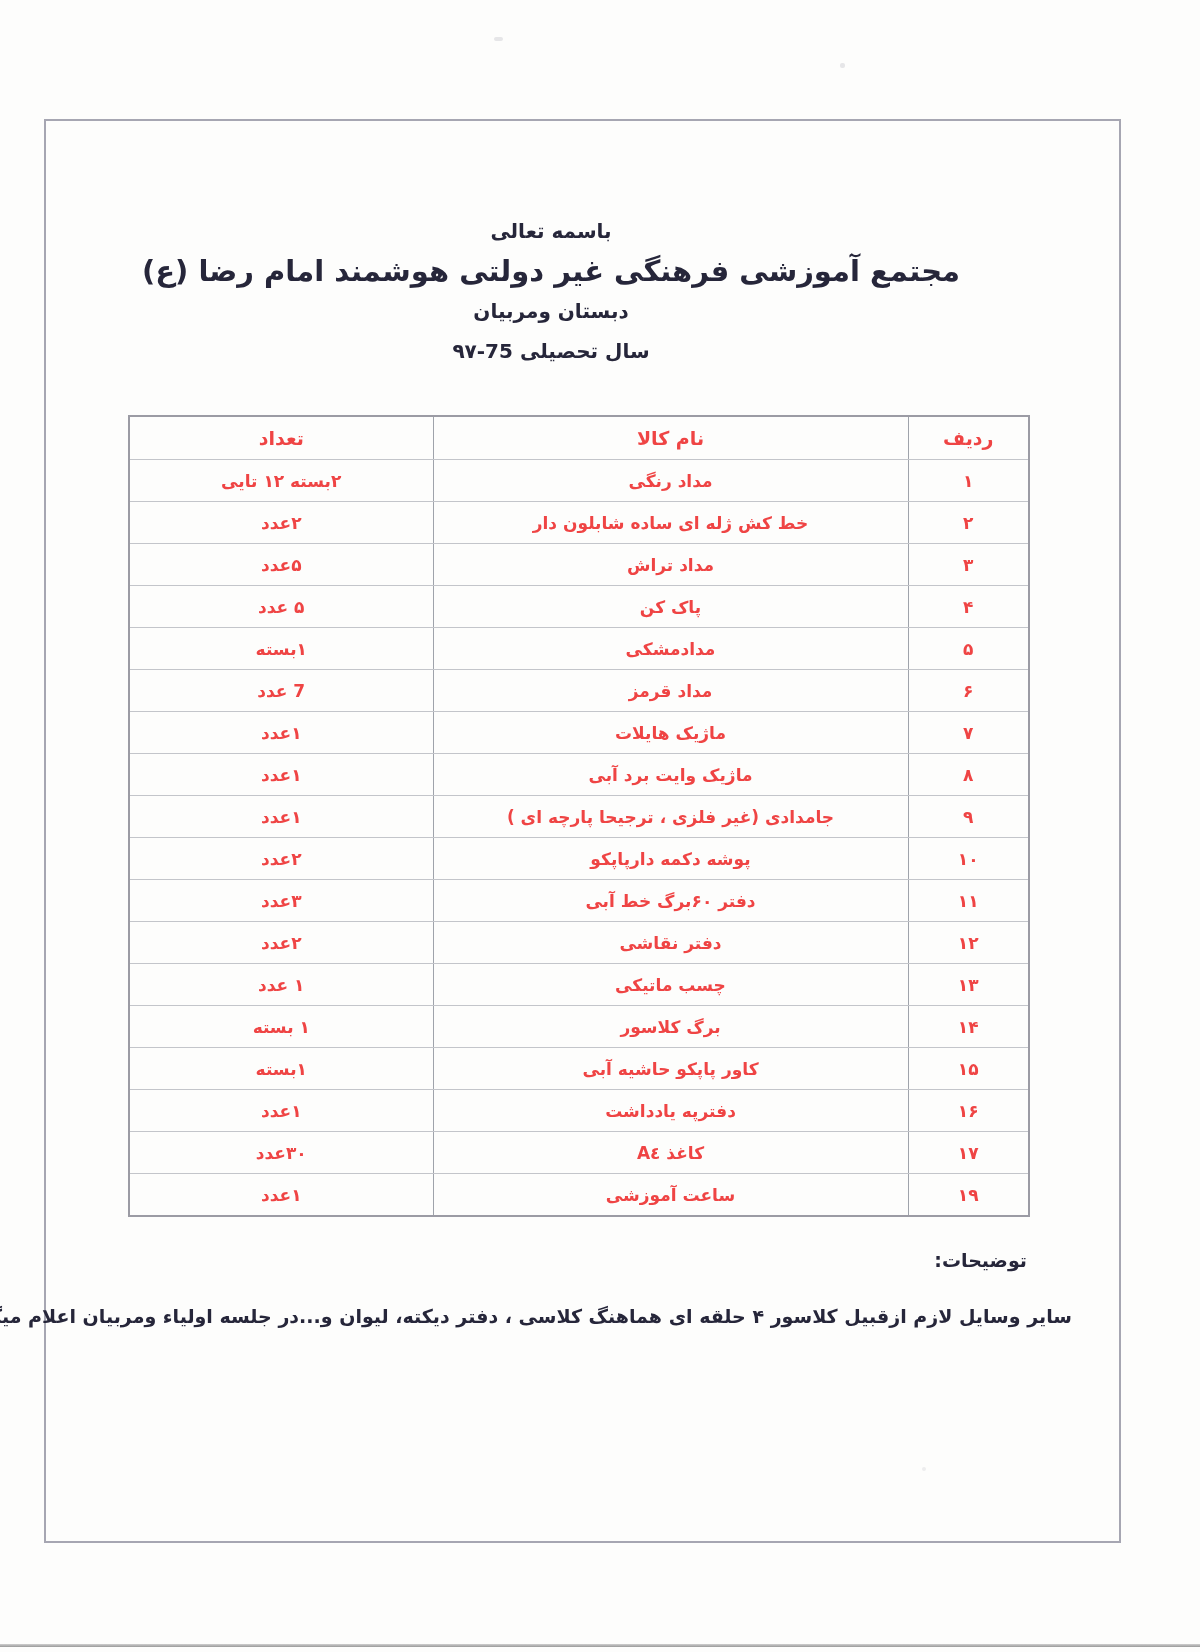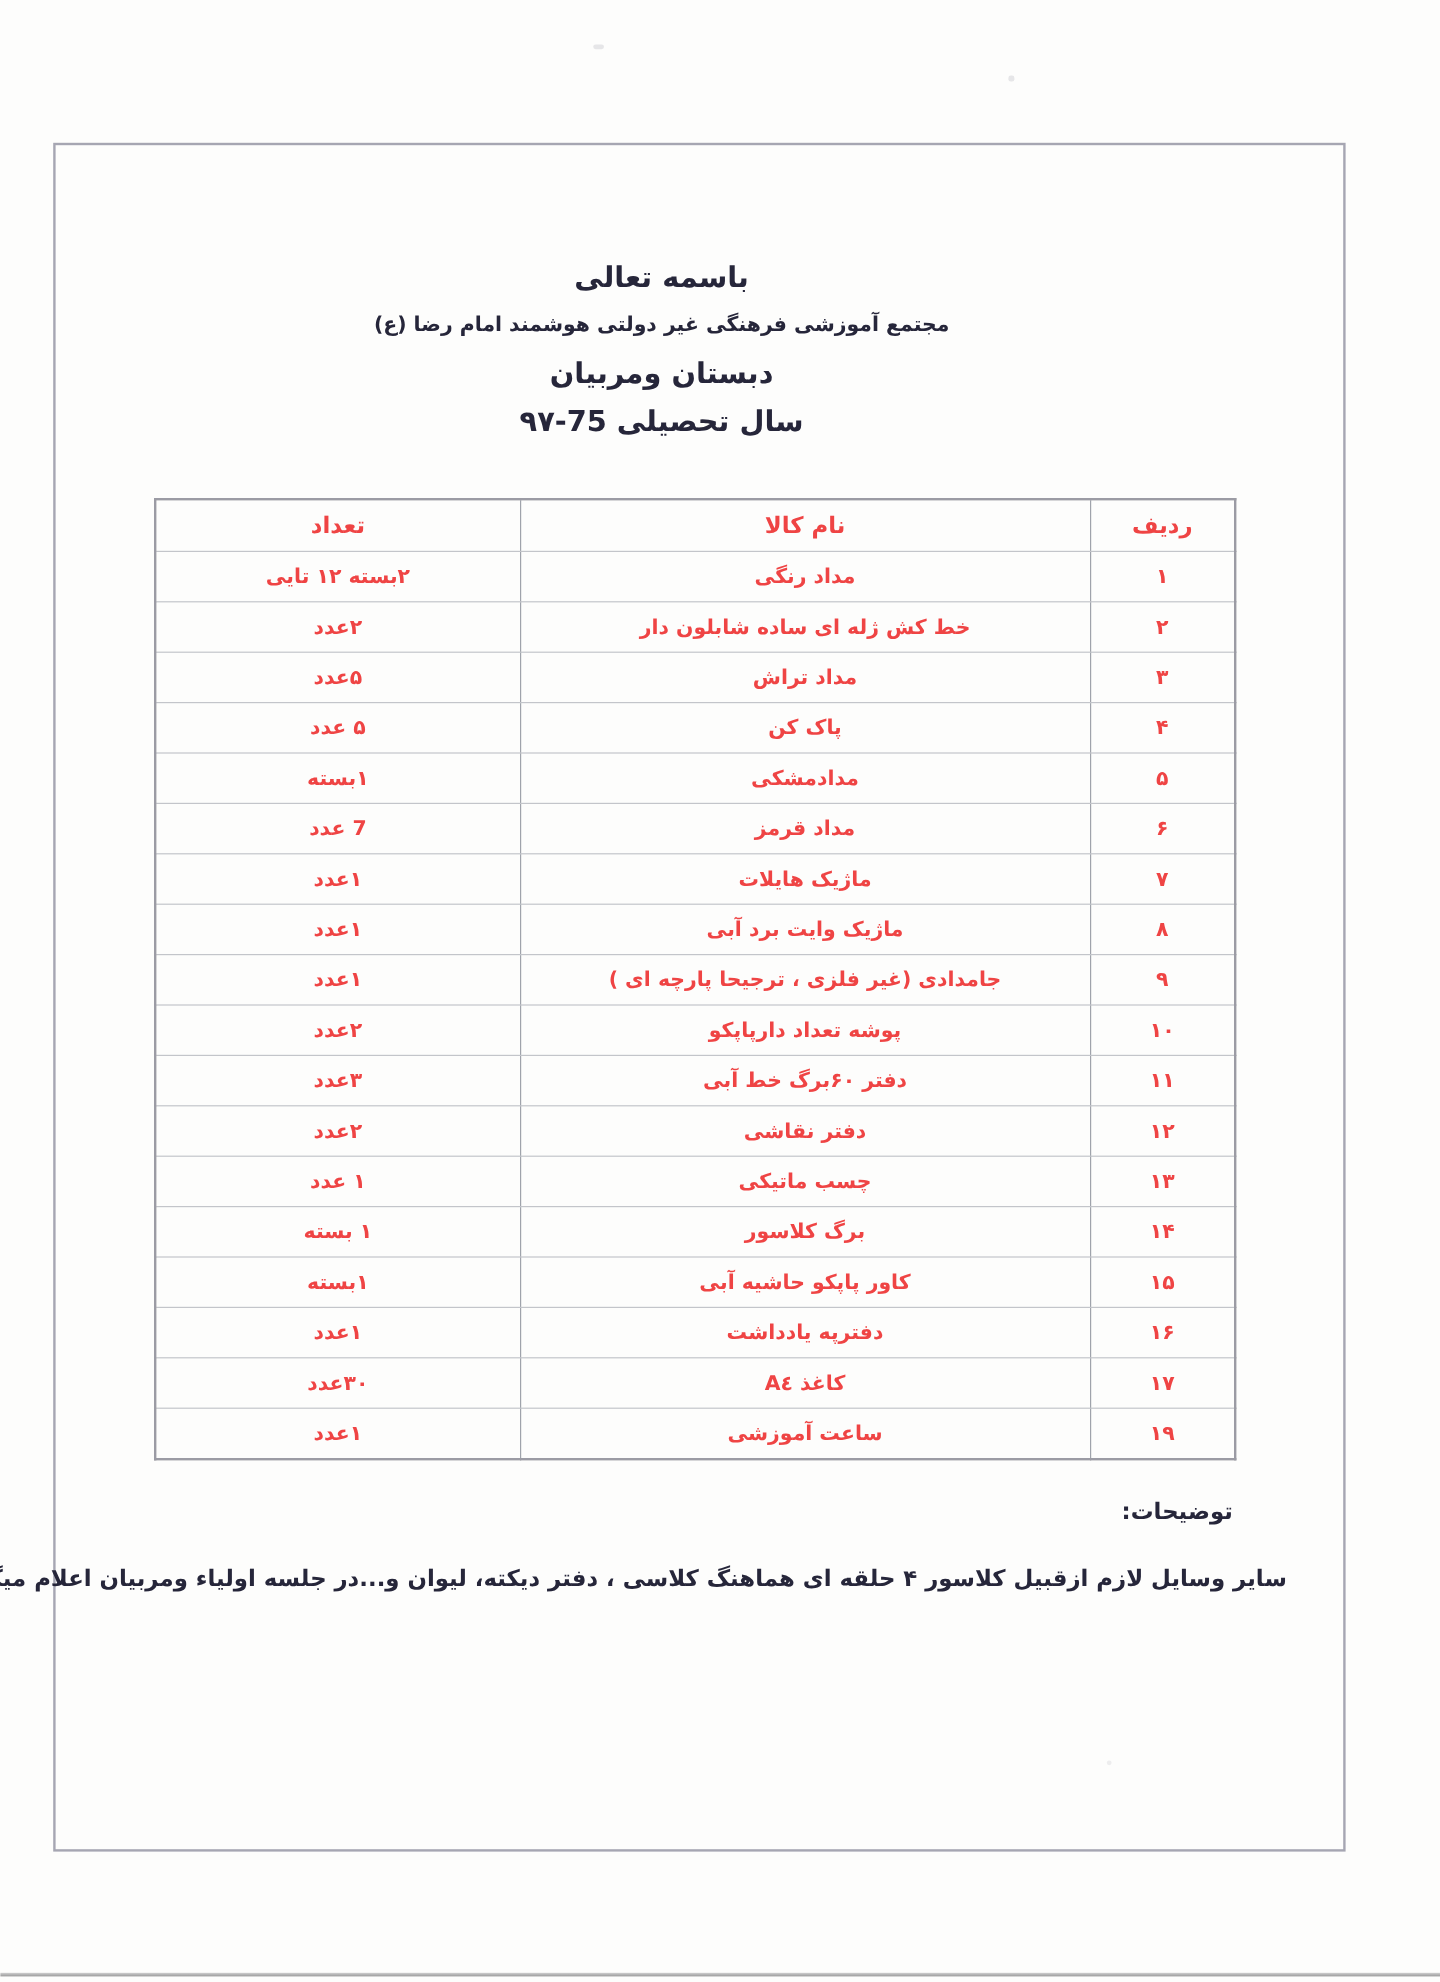--- a/index.html
+++ b/index.html
@@ -15,22 +15,22 @@
   }
   .page-frame{
     position:absolute;left:44px;top:119px;
     width:1073px;height:1420px;
     border:2px solid #a6a6b2;
   }
   .header-block{
     position:absolute;left:101px;top:211px;width:900px;
     text-align:center;font-weight:bold;
   }
-  .header-line{height:40px;line-height:40px;font-size:24px;}
-  .header-line.wide{font-size:17px;}
+  .header-line{height:40px;line-height:40px;font-size:20px;}
+  .header-line.wide{font-size:29px;}
   .table-wrap{position:absolute;left:128px;top:415px;}
   table.supplies{
     border-collapse:collapse;table-layout:fixed;width:900px;
     direction:rtl;
     border:2px solid #9b9ba4;
     background:transparent;
   }
   table.supplies th, table.supplies td{
     border:1px solid;
     border-color:#c3c5ca #9fa3ab; 
@@ -128,21 +128,21 @@
           <td class="c-item">ماژیک وایت برد آبی</td>
           <td class="c-qty">۱عدد</td>
         </tr>
         <tr>
           <td class="c-num">۹</td>
           <td class="c-item">جامدادی (غیر فلزی ، ترجیحا پارچه ای )</td>
           <td class="c-qty">۱عدد</td>
         </tr>
         <tr>
           <td class="c-num">۱۰</td>
-          <td class="c-item">پوشه تعداد دارپاپکو</td>
+          <td class="c-item">پوشه دکمه دارپاپکو</td>
           <td class="c-qty">۲عدد</td>
         </tr>
         <tr>
           <td class="c-num">۱۱</td>
           <td class="c-item">دفتر ۶۰برگ خط آبی</td>
           <td class="c-qty">۳عدد</td>
         </tr>
         <tr>
           <td class="c-num">۱۲</td>
           <td class="c-item">دفتر نقاشی</td>

